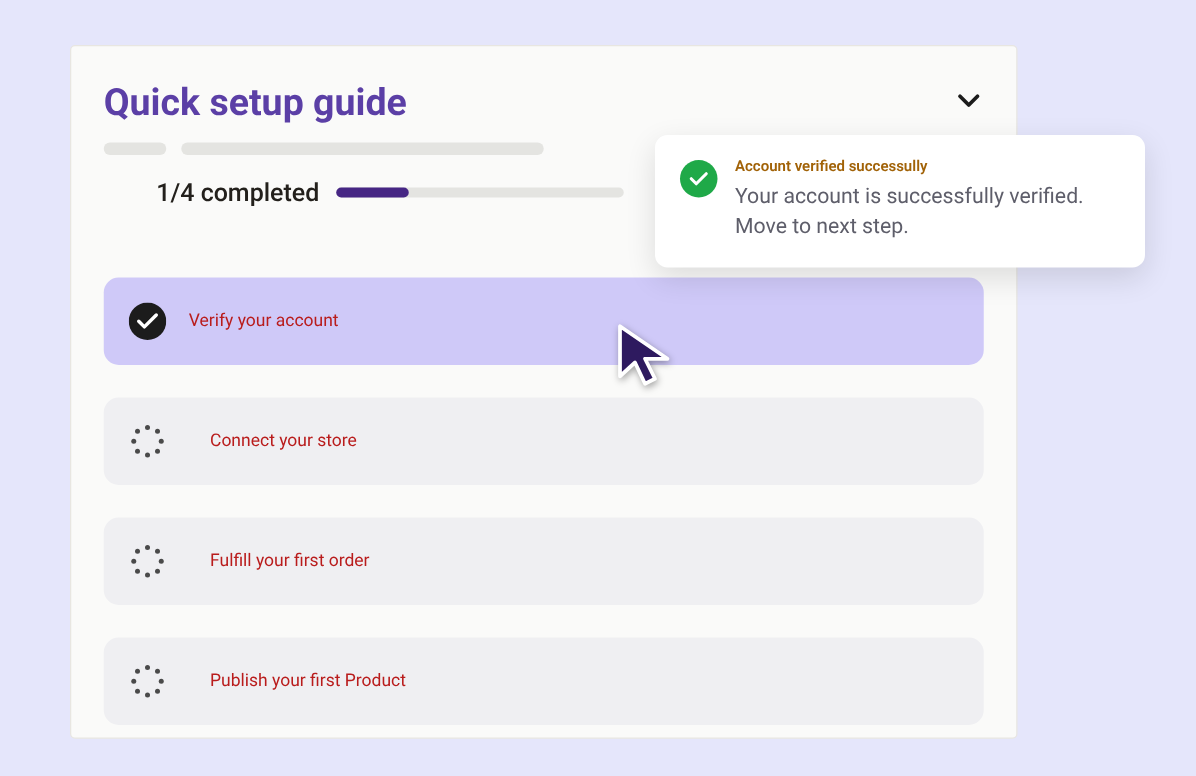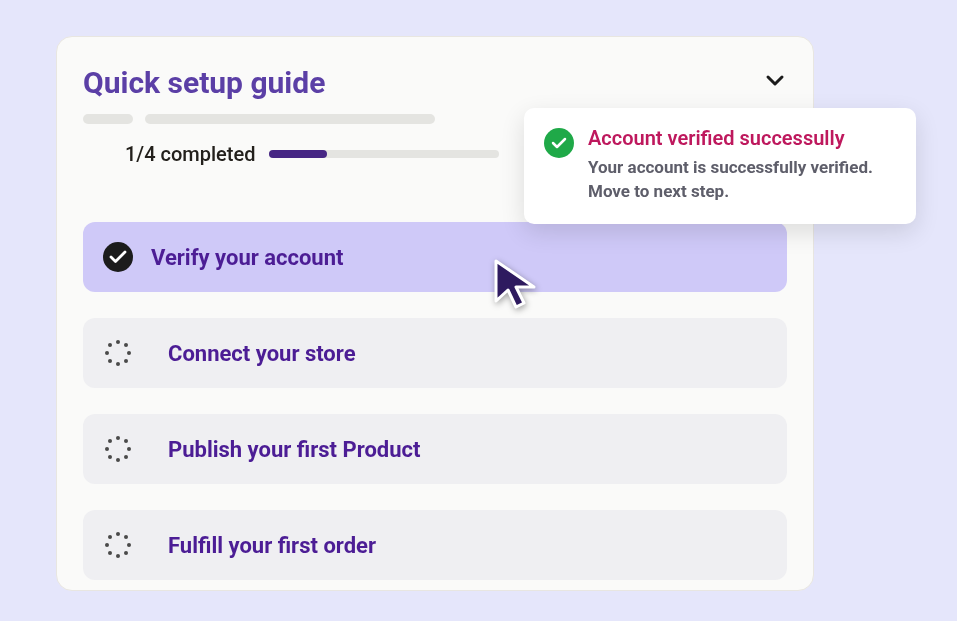--- a/index.html
+++ b/index.html
@@ -16,21 +16,21 @@
       overflow: hidden;
     }
     .card {
       position: absolute;
       left: 56px;
       top: 36px;
       width: 758px;
       height: 555px;
       background: #fafaf9;
       border: 1px solid #e8e6e1;
-      border-radius: 16px;
+      border-radius: 4px;
       padding: 28px 26px;
     }
     .card-header {
       display: flex;
       justify-content: space-between;
       align-items: flex-start;
     }
     .title {
       font-size: 30px;
       font-weight: 700;
@@ -106,23 +106,23 @@
     }
     .step-icon {
       width: 30px;
       height: 30px;
       flex-shrink: 0;
       display: flex;
       align-items: center;
       justify-content: center;
     }
     .step-label {
-      font-size: 22px;
-      font-weight: 700;
-      color: #4c1d95;
+      font-size: 14px;
+      font-weight: 400;
+      color: #b91c1c;
     }
     .dotted-circle {
       width: 26px;
       height: 26px;
       position: relative;
     }
     .dotted-circle span {
       position: absolute;
       width: 4px;
       height: 4px;
@@ -149,30 +149,29 @@
       flex-shrink: 0;
       display: flex;
       align-items: center;
       justify-content: center;
       margin-top: 2px;
     }
     .toast-content {
       flex: 1;
     }
     .toast-title {
-      font-size: 20px;
+      font-size: 12px;
       font-weight: 600;
-      color: #be185d;
+      color: #a16207;
       margin-bottom: 6px;
     }
     .toast-desc {
       font-size: 17px;
       color: #5e5e6a;
       line-height: 1.4;
-      font-weight: bold;
     }
     .cursor {
       position: absolute;
       left: 492px;
       top: 257px;
       filter: drop-shadow(1px 2px 3px rgba(0,0,0,0.35));
     }
   </style>
 </head>
 <body>
@@ -233,37 +232,37 @@
           <span style="left:11px;top:0px"></span>
           <span style="left:19px;top:3px"></span>
           <span style="left:22px;top:11px"></span>
           <span style="left:19px;top:19px"></span>
           <span style="left:11px;top:22px"></span>
           <span style="left:3px;top:19px"></span>
           <span style="left:0px;top:11px"></span>
           <span style="left:3px;top:3px"></span>
         </div>
       </div>
-      <div class="step-label">Publish your first Product</div>
+      <div class="step-label">Fulfill your first order</div>
     </div>
 
     <div class="step inactive">
       <div class="step-icon">
         <div class="dotted-circle">
           <span style="left:11px;top:0px"></span>
           <span style="left:19px;top:3px"></span>
           <span style="left:22px;top:11px"></span>
           <span style="left:19px;top:19px"></span>
           <span style="left:11px;top:22px"></span>
           <span style="left:3px;top:19px"></span>
           <span style="left:0px;top:11px"></span>
           <span style="left:3px;top:3px"></span>
         </div>
       </div>
-      <div class="step-label">Fulfill your first order</div>
+      <div class="step-label">Publish your first Product</div>
     </div>
 
   </div>
 </div>
 
 <div class="toast">
   <div class="toast-icon">
     <svg width="18" height="18" viewBox="0 0 18 18">
       <path d="M3 9l4 4 8-8" stroke="#ffffff" stroke-width="2.5" fill="none" stroke-linecap="round" stroke-linejoin="round"></path>
     </svg>

